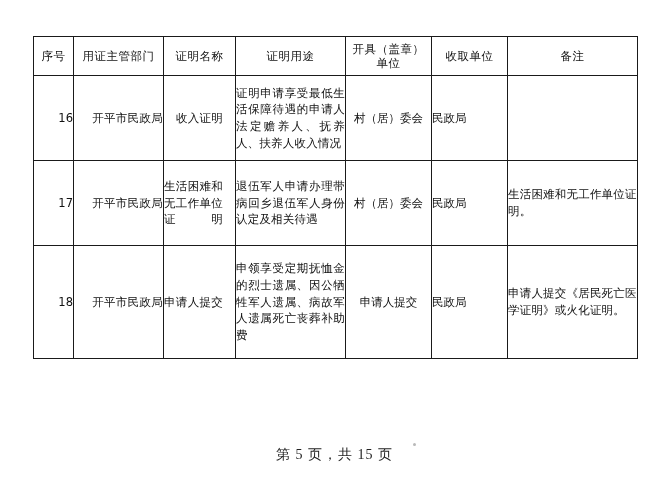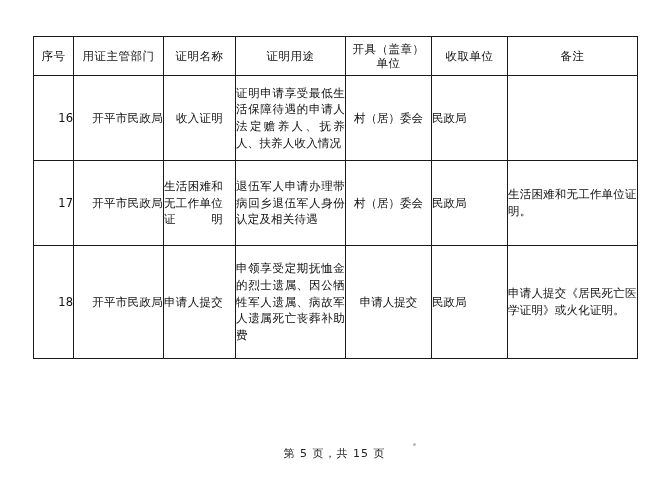--- a/index.html
+++ b/index.html
@@ -92,23 +92,24 @@
   .row16 td { height: 84px; }
   .row17 td { height: 84px; }
   .row18 td { height: 112px; }
 
   .footer {
     position: absolute;
     left: 0;
     top: 446px;
     width: 669px;
     text-align: center;
-    font-size: 11px;
+    font-size: 14px;
     color: #222222;
     letter-spacing: 1px;
+    font-family: Liberation Serif, serif;
   }
   .speck {
     position: absolute;
     width: 3px;
     height: 3px;
     background: #b9b9b9;
     border-radius: 50%;
   }
 </style>
 </head>

